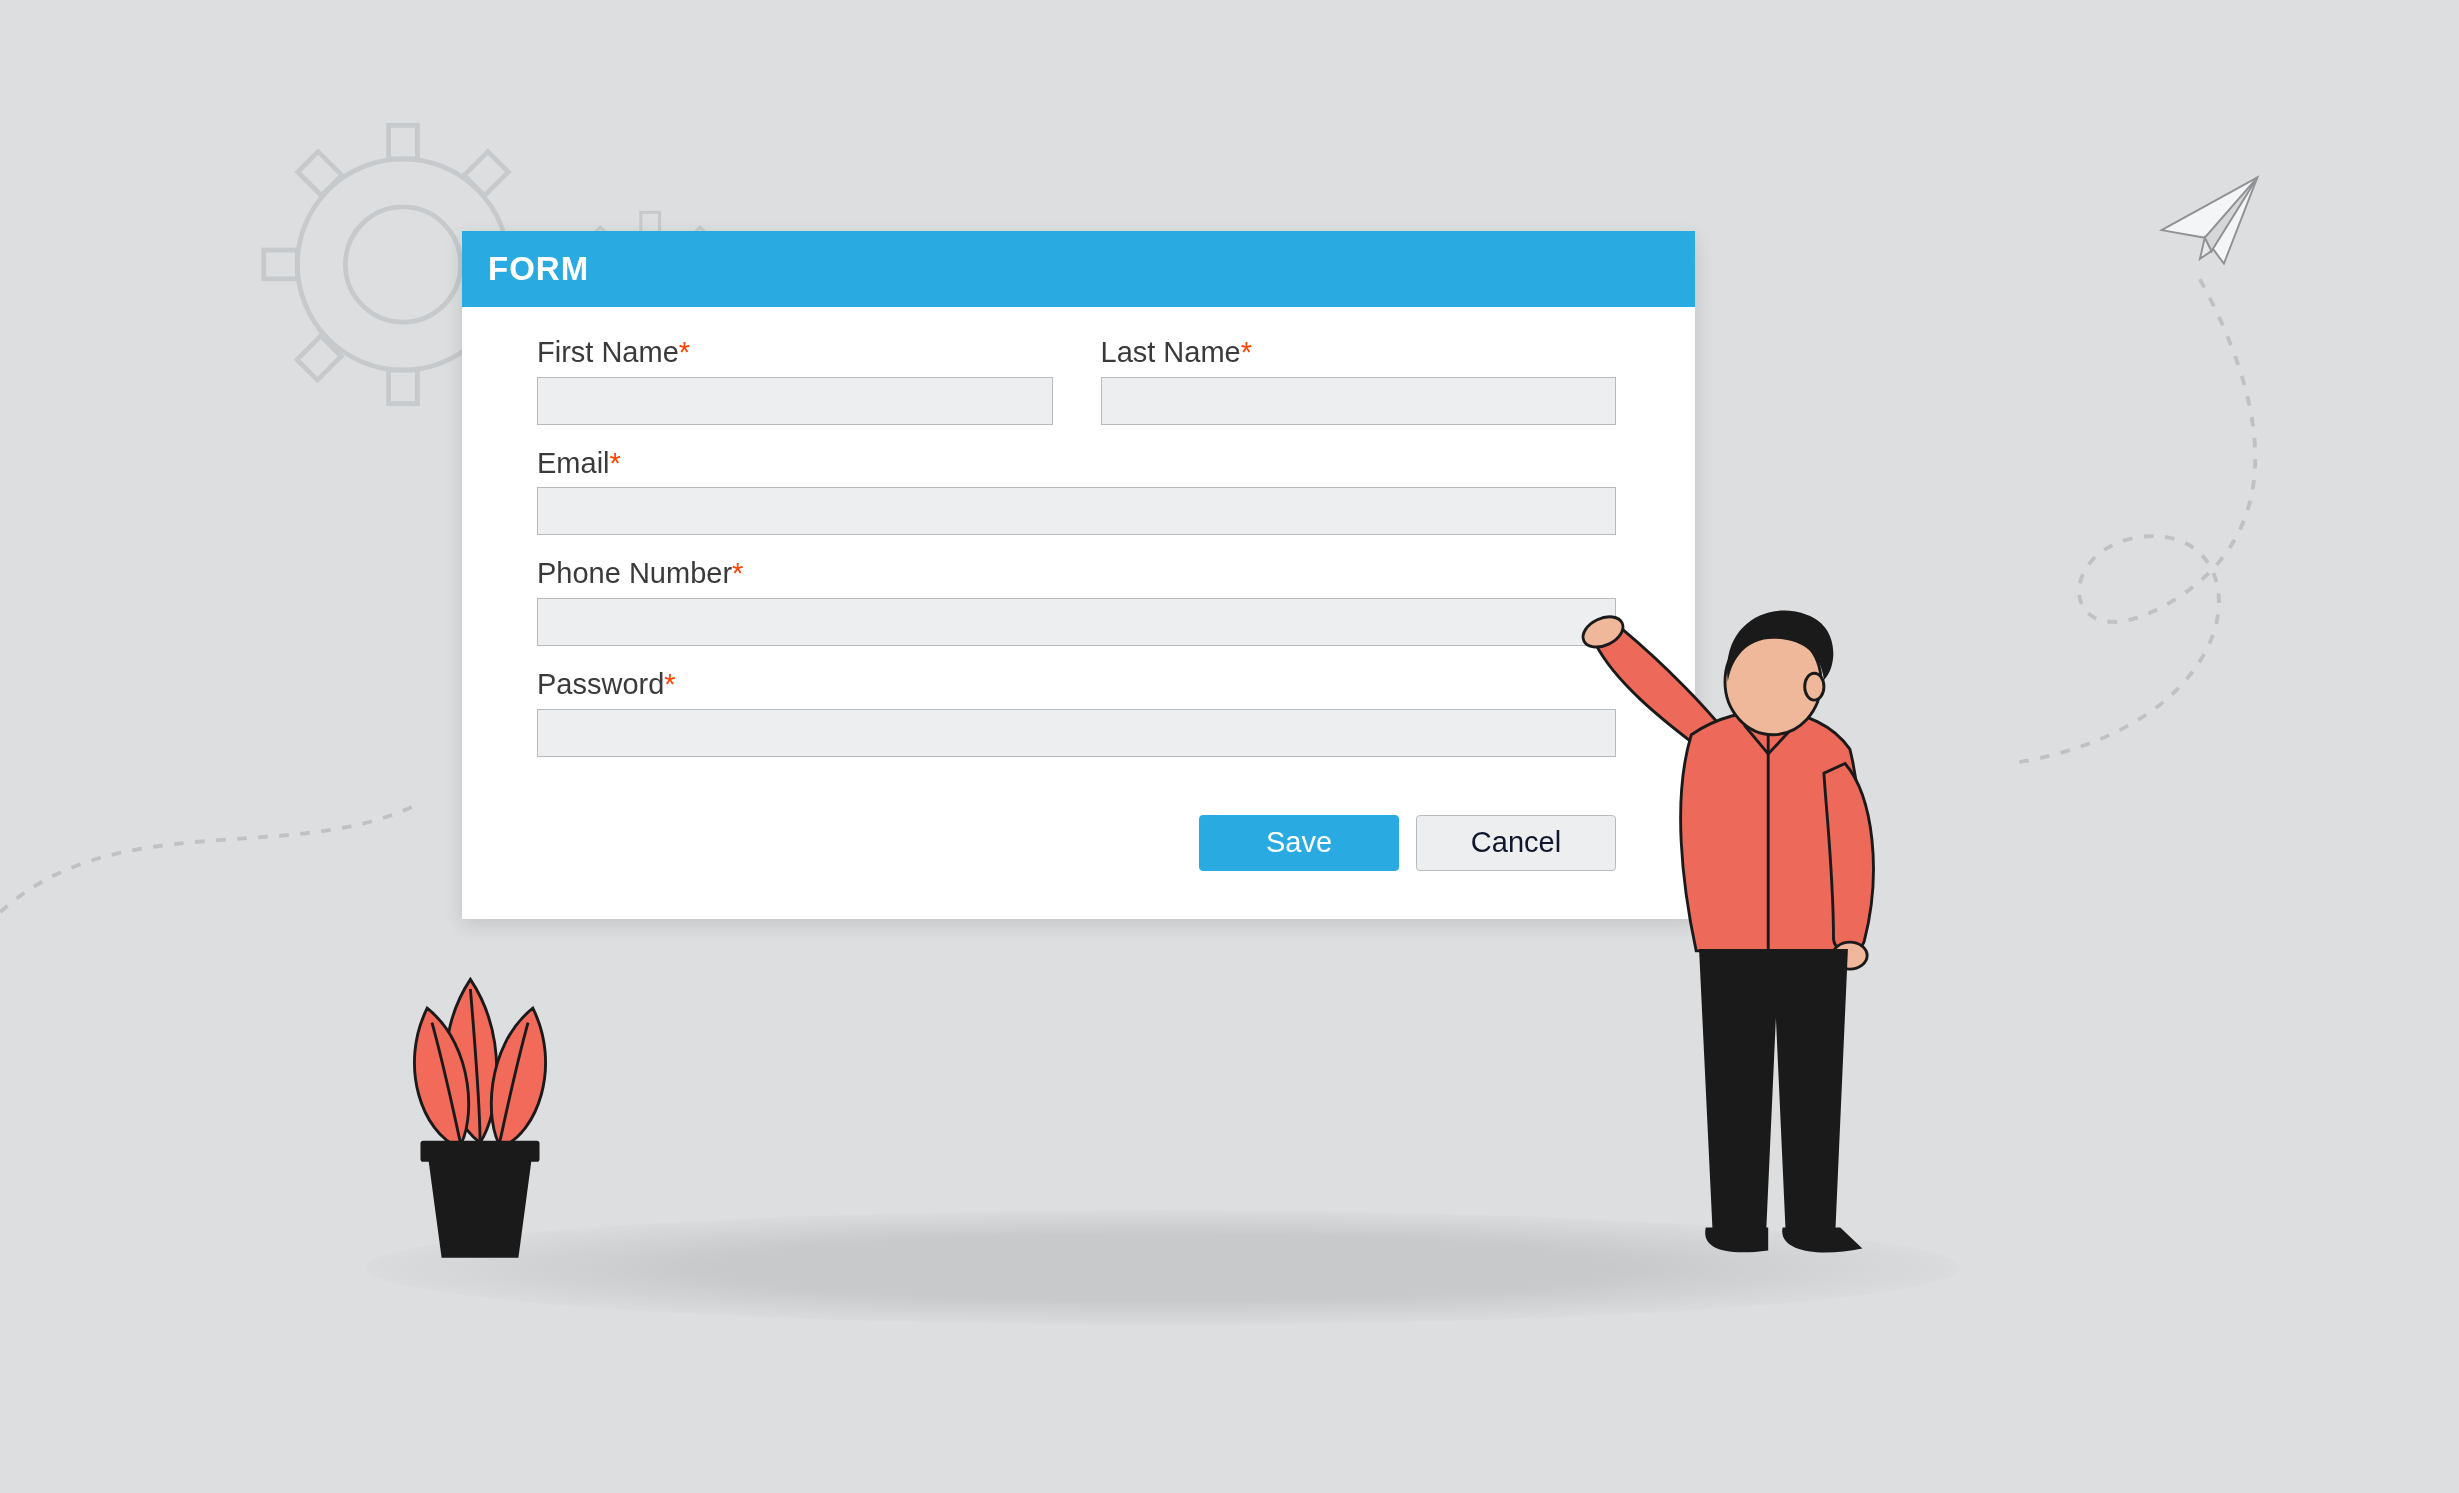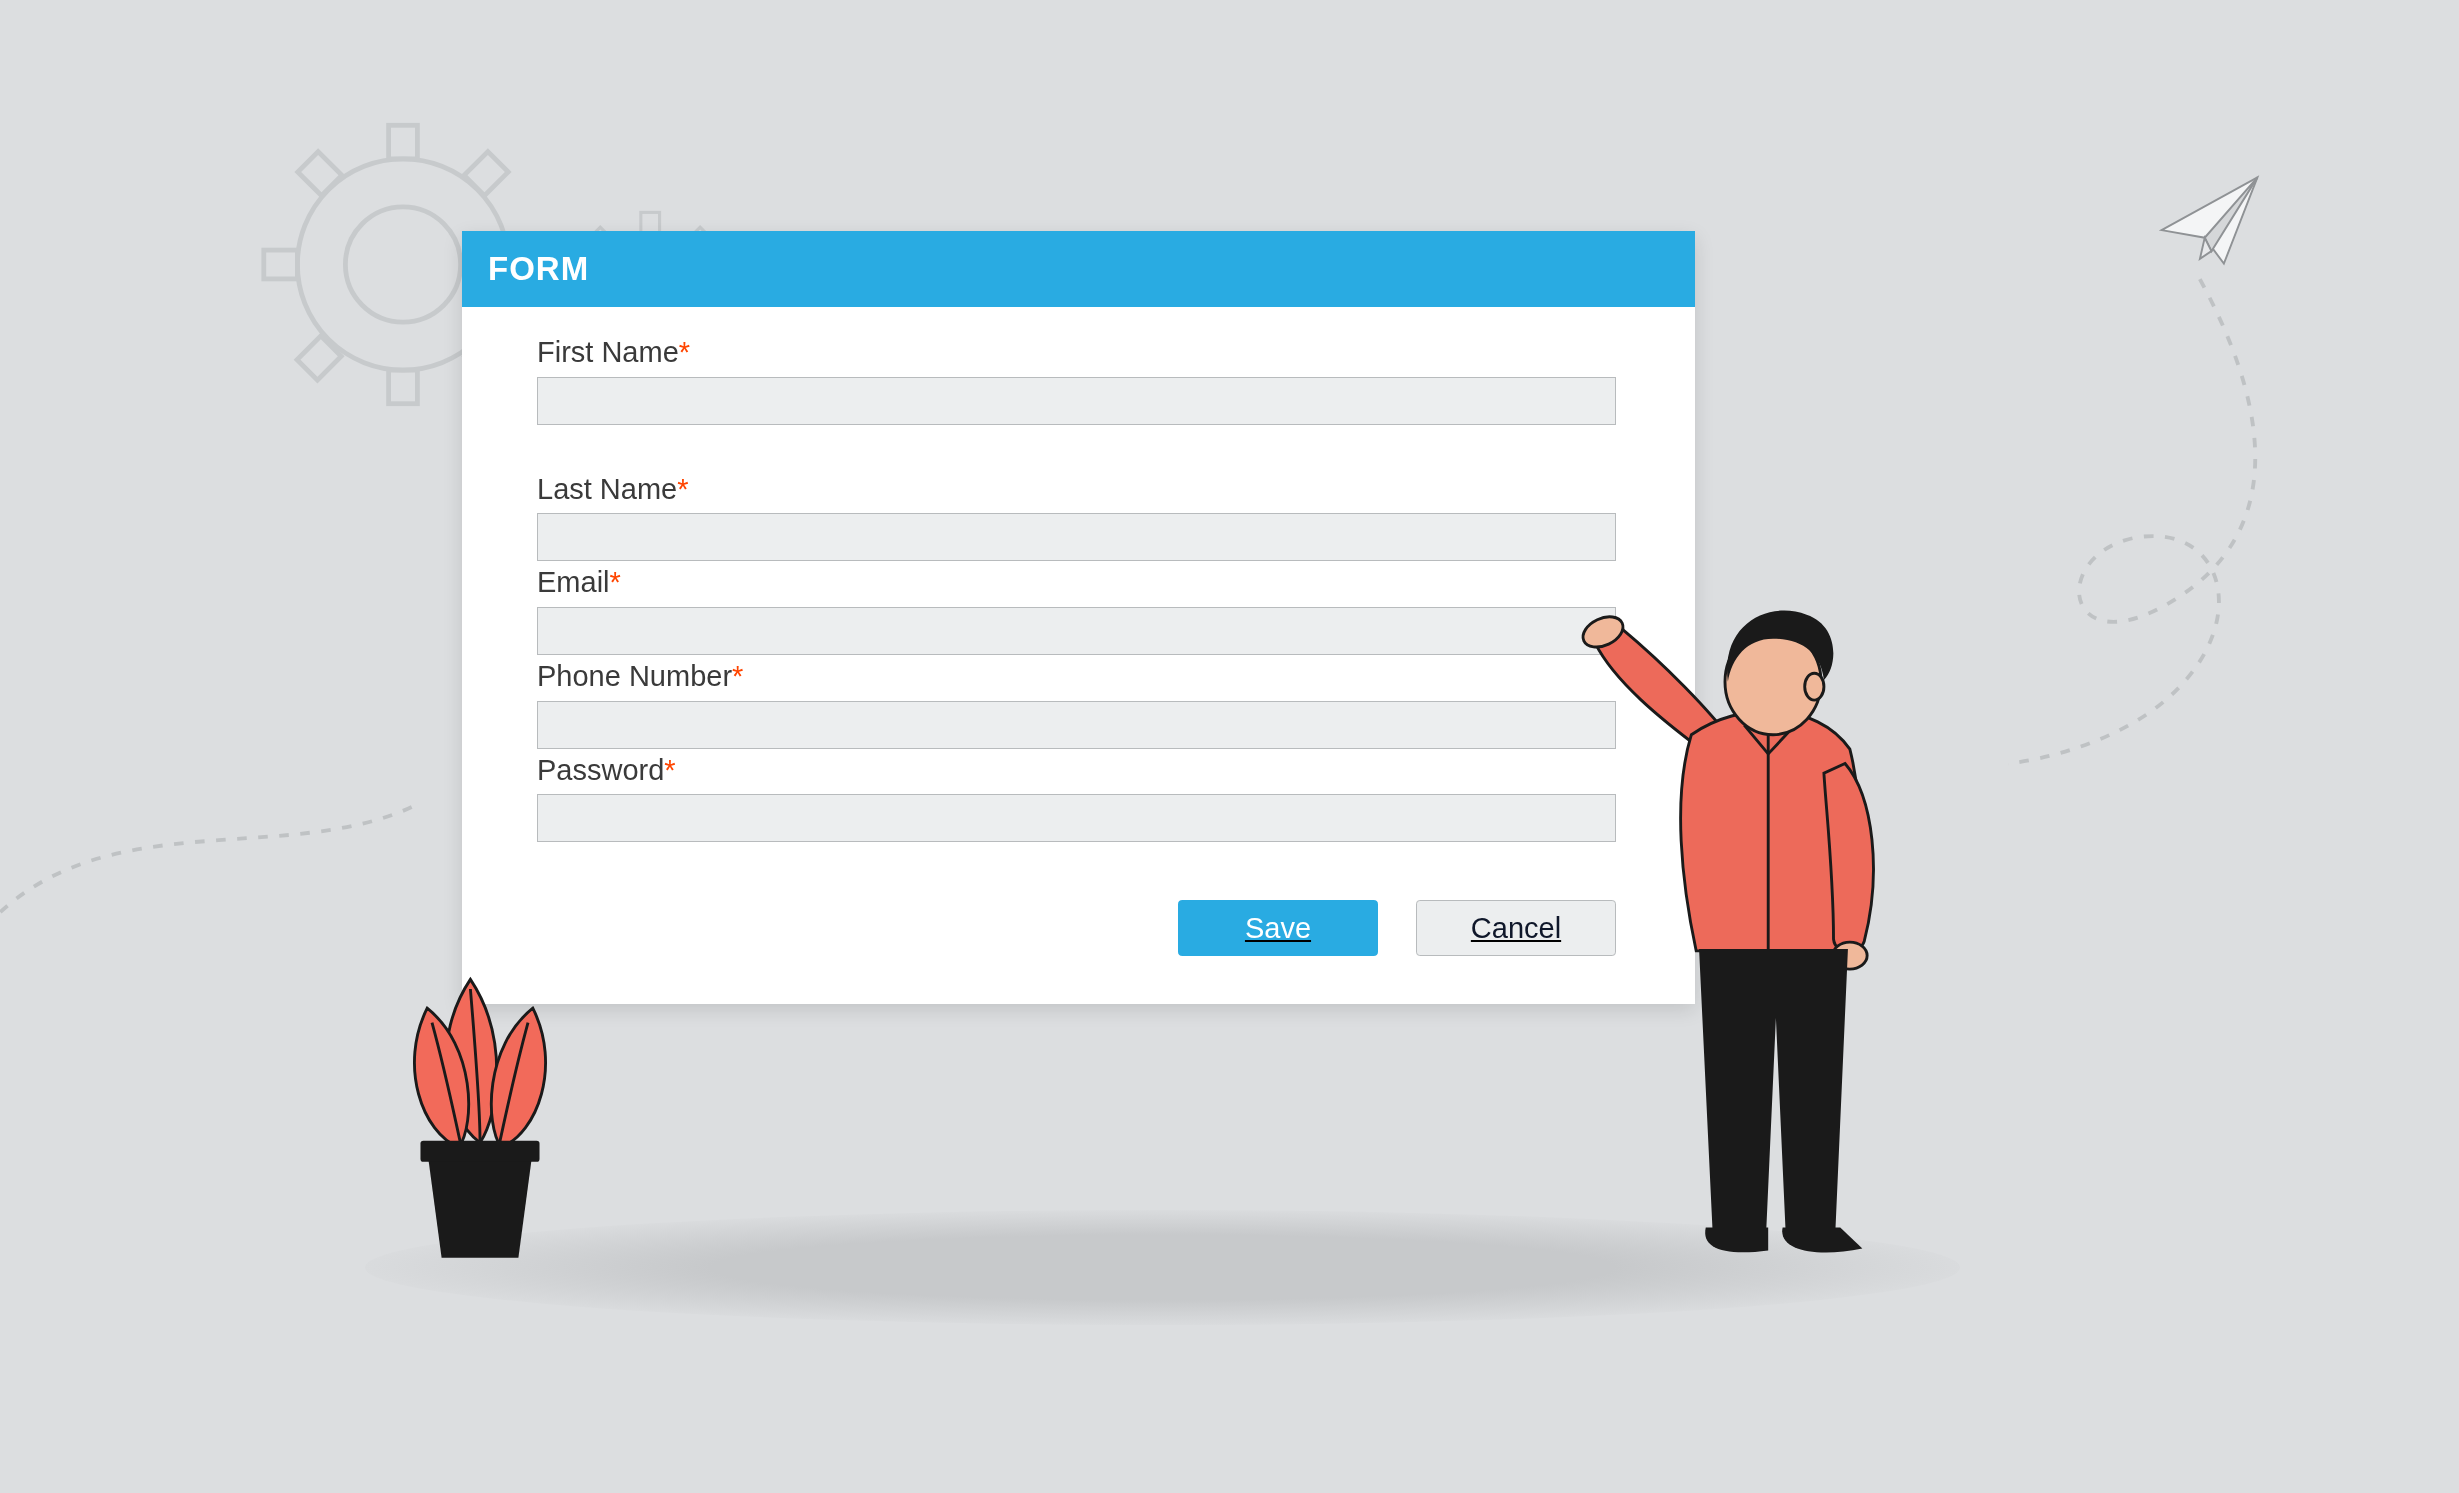--- a/index.html
+++ b/index.html
@@ -76,44 +76,43 @@
     background: #29abe2;
     color: #fff;
     font-size: 33px;
     font-weight: 600;
     letter-spacing: 1px;
     padding: 19px 26px;
   }
   .card-body {
     padding: 29px 79px 48px 75px;
   }
-  .row { display: flex; gap: 48px; margin-bottom: 5px; flex-direction: column; }
+  .row { display: flex; gap: 48px; margin-bottom: 22px; }
   .field { flex: 1; }
   .label {
     font-size: 29px;
     color: #3a3a3a;
     margin-bottom: 7.7px;
     display: block;
   }
   .req { color: #ff4500; }
   .input {
     width: 100%;
     height: 48px;
     background: #eceeef;
     border: 1px solid #b8bbbd;
     font-size: 25px;
     padding: 0 11.5px;
     outline: none;
   }
   .actions {
     display: flex;
     justify-content: flex-end;
-    gap: 38px;
+    gap: 17px;
     margin-top: 58px;
-    text-decoration: underline;
   }
   .btn {
     width: 200px;
     height: 56px;
     font-size: 29px;
     border-radius: 3.8px;
     cursor: pointer;
     border: 1px solid #b8bbbd;
   }
   .btn-primary {

